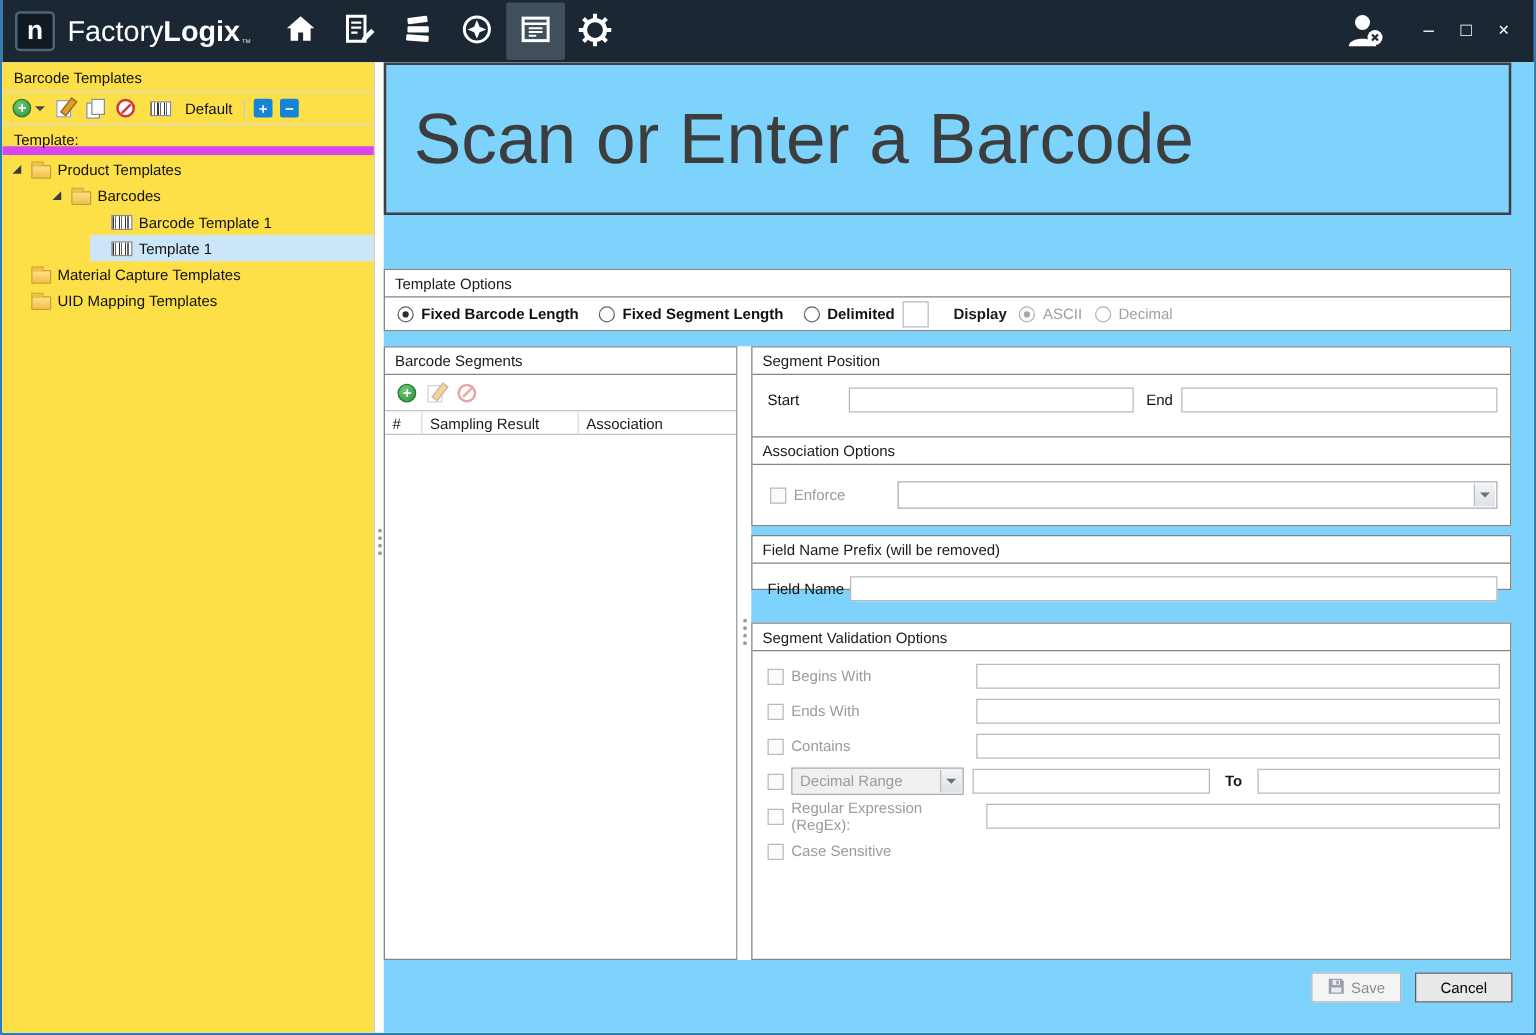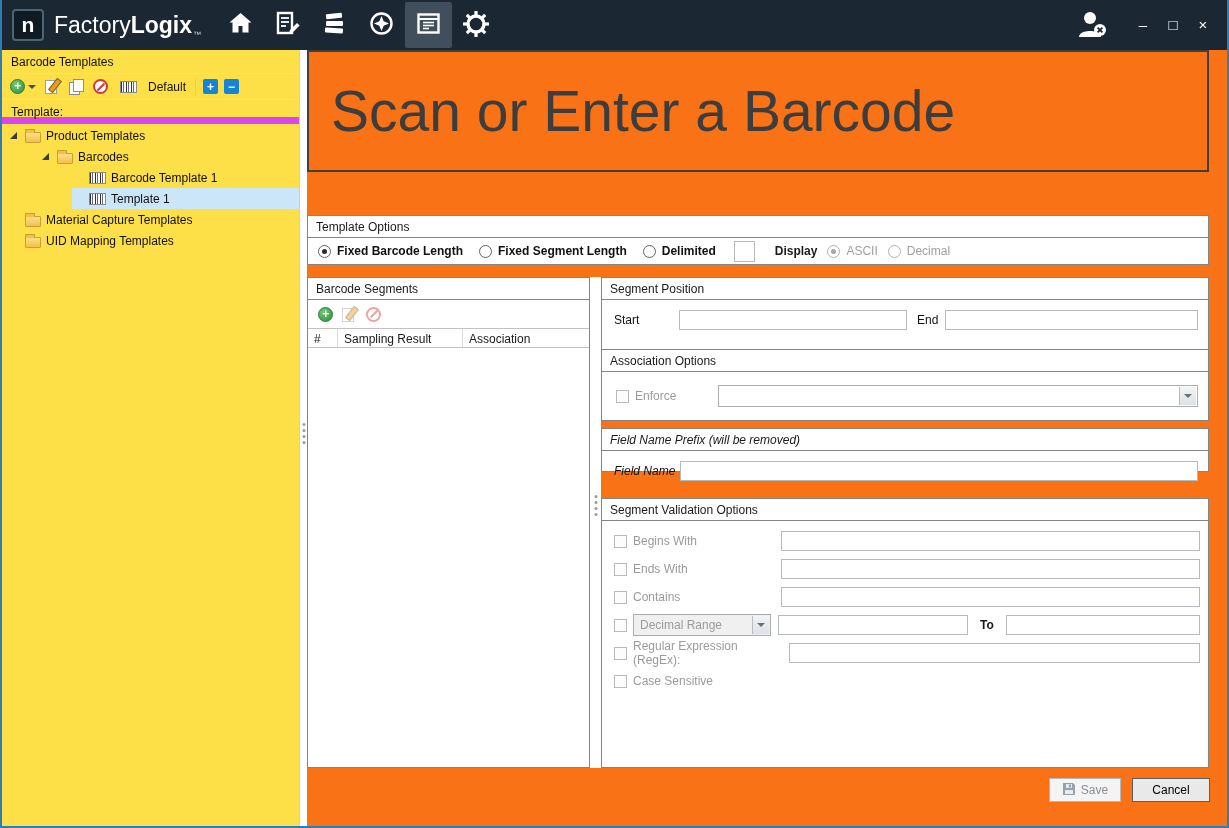--- a/index.html
+++ b/index.html
@@ -24,21 +24,21 @@
   .tb-right { margin-left:auto; display:flex; align-items:center; padding-right:14px; gap:10px; }
   .userbtn { margin-right:14px; }
   .winbtn { width:20px; height:22px; color:#fff; font-size:15px; line-height:22px; text-align:center; cursor:pointer; }
 
   
   .appbody { flex:1; display:flex; min-height:0; background:#fff; }
   .sidebar { flex:0 0 298px; border-right:1px solid #cfcfcf; display:flex; flex-direction:column; background:#fde047; }
   .vsplit { flex:0 0 7px; position:relative; background:#fff; }
   .grip { position:absolute; left:50%; transform:translateX(-50%); display:flex; flex-direction:column; gap:3px; }
   .grip i { width:3px; height:3px; border-radius:50%; background:#9a9a9a; }
-  .main { flex:1; position:relative; background:#f97316; }
+  .main { flex:1; position:relative; background:#7dd3fc; }
 
   
   .sb-title { height:24px; line-height:24px; padding-left:9px; border-bottom:1px solid #dcdcdc; color:#111; }
   .sb-toolbar { height:26px; display:flex; align-items:center; padding-left:8px; border-bottom:1px solid #dcdcdc; }
   .sb-template-label { height:24px; line-height:24px; padding-left:9px; border-bottom:7px solid #d946ef; color:#111; }
   .tree { flex:1; overflow:hidden; padding-top:1px; }
 
   .icon-add { width:15px; height:15px; border-radius:50%; background:radial-gradient(circle at 35% 30%, #6cc26c, #2e9б3c);
               background:radial-gradient(circle at 35% 30%, #72c872, #2f9140); border:1px solid #267a32;
               color:#fff; font-size:12px; font-weight:bold; line-height:13px; text-align:center; cursor:pointer; flex:0 0 15px; }
@@ -114,21 +114,21 @@
   .cb-label { color:#9b9b9b; margin-left:6px; }
   .combo { position:relative; height:22px; border:1px solid #a9adb2; background:#fff; }
   .combo .cval { display:block; line-height:20px; padding-left:6px; color:#9b9b9b; white-space:nowrap; overflow:hidden; }
   .combo .abtn { position:absolute; top:1px; right:1px; bottom:1px; width:17px;
                  background:linear-gradient(#f2f4f6,#dde1e6); border-left:1px solid #b9bdc2;
                  display:flex; align-items:center; justify-content:center; cursor:pointer; }
   .combo .abtn::after { content:""; border:4px solid transparent; border-top:4px solid #6b7075; margin-top:4px; }
   .combo.gray { background:#f0f0f0; }
   .ao-combo { flex:1; margin-left:42px; }
 
-  .gb-fp { left:294px; top:378px; width:608px; height:44px;font-style:italic; }
+  .gb-fp { left:294px; top:378px; width:608px; height:44px; }
   .fp-row { display:flex; align-items:center; height:39px; padding:0 10px 0 12px; }
   .fp-row .lb { width:66px; color:#111; }
   .tb-field { flex:1; }
 
   .gb-sv { left:294px; top:448px; width:608px; height:270px; }
   .sv-c { padding:6px 0 0 0; }
   .v-row { display:flex; align-items:center; height:28px; padding-left:12px; }
   .v-label { width:142px; color:#9b9b9b; margin-left:6px; }
   .v-label.wide { width:150px; }
   .v-tb { flex:1; margin-right:8px; margin-left:6px; }
@@ -329,21 +329,21 @@
         <header class="gb-h">Template Options</header>
         <div class="to-row">
           <div class="radio-item">
             <span class="radio checked"></span>
             <span class="rlabel strong">Fixed Barcode Length</span>
           </div>
           <div class="radio-item">
             <span class="radio"></span>
             <span class="rlabel strong">Fixed Segment Length</span>
           </div>
-          <div class="radio-item" style="margin-right:18px;">
+          <div class="radio-item" style="margin-right:6px;">
             <span class="radio"></span>
             <span class="rlabel strong">Delimited</span>
           </div>
           <input class="tb delim" value="" style="">
           <span class="display-label">Display</span>
           <div class="radio-item" style="margin-right:10px;">
             <span class="radio checked dis"></span>
             <span class="rlabel dis">ASCII</span>
           </div>
           <div class="radio-item">

